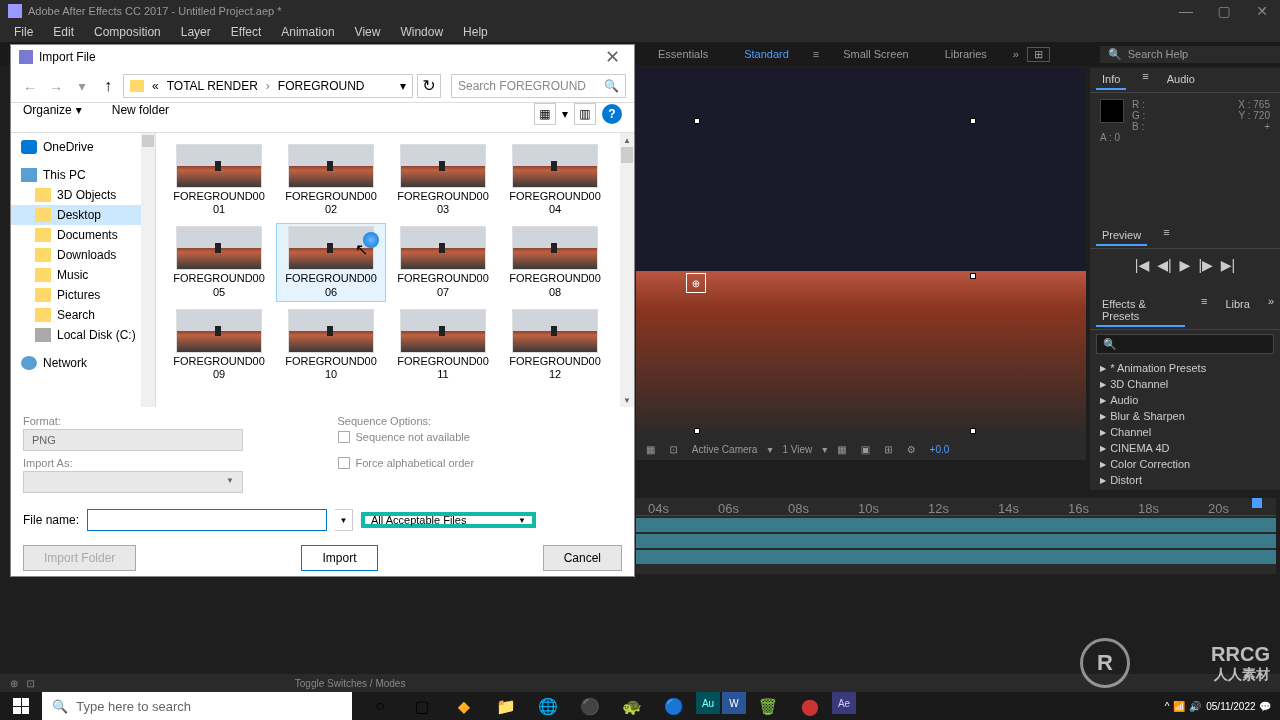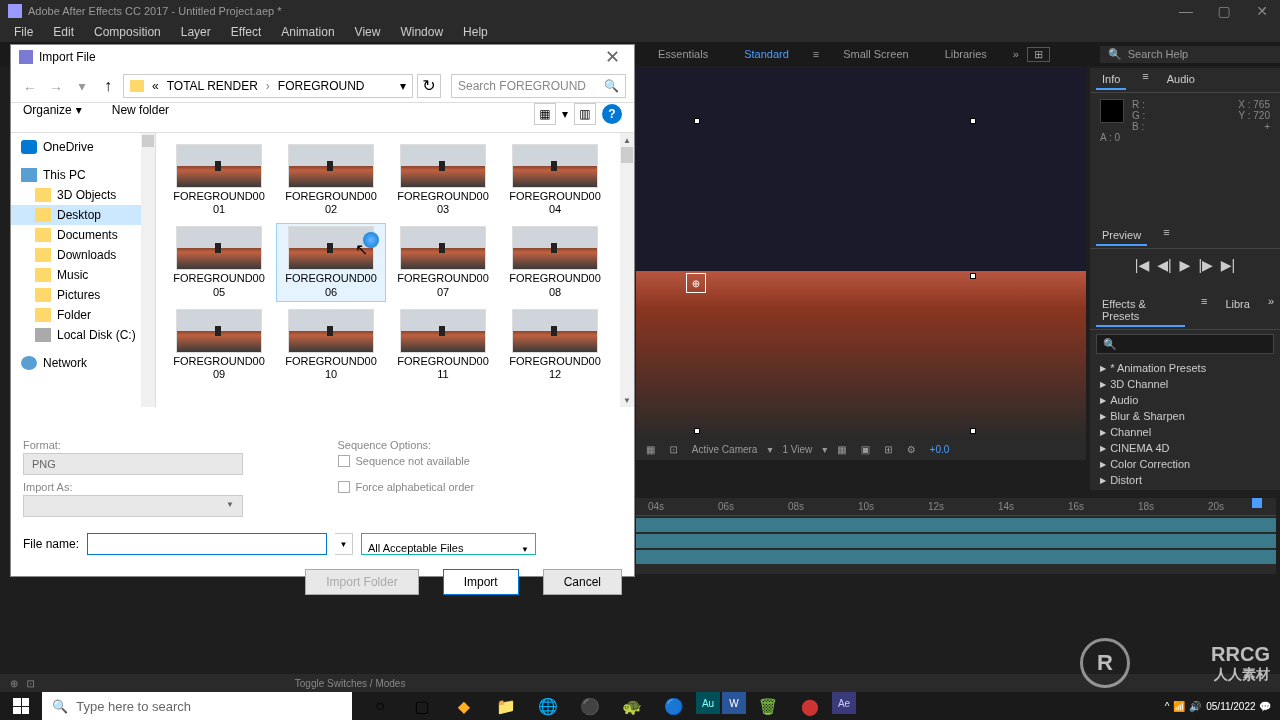--- a/index.html
+++ b/index.html
@@ -68,34 +68,34 @@
     .file-item.hover { background: #e5f3ff; border: 1px solid #99d1ff; padding: 2px; }
     .file-thumb { width: 86px; height: 44px; background: linear-gradient(to bottom, #d0d5db 0%, #d0d5db 50%, #8a4530 50%, #c06040 60%, #3a3a3a 100%); position: relative; border: 1px solid #ddd; }
     .file-thumb::before { content: ''; position: absolute; left: 38px; top: 16px; width: 6px; height: 10px; background: #222; }
     .file-name { font-size: 11px; text-align: center; margin-top: 2px; line-height: 1.2; }
     
     .cursor-busy { position: absolute; left: 355px; top: 240px; z-index: 200; pointer-events: none; }
     .cursor-arrow { font-size: 16px; color: #000; }
     .cursor-circle { position: absolute; left: 8px; top: -8px; width: 16px; height: 16px; border-radius: 50%; background: radial-gradient(circle, #6bb5ff, #0078d4); }
     
     .format-section { padding: 8px 12px; display: flex; gap: 30px; font-size: 11px; color: #666; }
-    .format-col { flex: 1; margin-top: 24px; }
+    .format-col { flex: 1; }
     .format-label { color: #888; margin-bottom: 2px; }
     .format-value { background: #e8e8e8; padding: 4px 8px; border: 1px solid #ccc; width: 220px; height: 22px; }
     .checkbox-row { display: flex; align-items: center; gap: 6px; margin-top: 4px; color: #888; }
     .checkbox { width: 12px; height: 12px; border: 1px solid #aaa; }
     
     .filename-row { display: flex; align-items: center; padding: 8px 12px; gap: 8px; font-size: 12px; }
     .filename-label { }
     .filename-input { flex: 1; border: 1px solid #0078d4; height: 22px; padding: 0 4px; max-width: 240px; }
     .filename-dropdown-btn { width: 18px; height: 22px; border: 1px solid #ccc; border-left: none; display: flex; align-items: center; justify-content: center; font-size: 8px; }
-    .filetype-select { border: 1px solid #14b8a6; height: 22px; padding: 0 6px; width: 175px; display: flex; align-items: flex-end; font-size: 11px; }
+    .filetype-select { border: 4px solid #14b8a6; height: 16px; padding: 0 6px; width: 175px; display: flex; align-items: center; font-size: 11px; }
     .filetype-arrow { margin-left: auto; font-size: 8px; }
     
-    .button-row { display: flex; justify-content: flex-end; padding: 6px 12px 12px; gap: 24px; }
+    .button-row { display: flex; justify-content: space-between; padding: 6px 12px 12px; gap: 24px; }
     .dlg-btn { padding: 5px 20px; font-size: 12px; border: 1px solid #aaa; background: #e8e8e8; cursor: pointer; }
     .dlg-btn.disabled { color: #aaa; }
     .dlg-btn.primary { border: 1px solid #0078d4; background: #fff; }
     
     
     .right-panel { position: absolute; right: 0; top: 68px; width: 190px; background: #2a2a2a; color: #ccc; font-size: 11px; }
     .panel-tabs { display: flex; border-bottom: 1px solid #444; padding: 2px 6px; gap: 12px; }
     .panel-tab { padding: 3px 6px; cursor: pointer; }
     .panel-tab.active { border-bottom: 2px solid #4a9eff; }
     .panel-menu { margin-left: 4px; }
@@ -117,21 +117,21 @@
     .viewport { position: absolute; left: 636px; top: 68px; width: 450px; height: 380px; background: #222; }
     .viewport-content { position: relative; width: 100%; height: 370px; background: linear-gradient(to bottom, #1a1a2a 0%, #1a1a2a 55%, #b85540 55%, #8a3520 65%, #2a2a2a 100%); }
     .camera-marker { position: absolute; left: 50px; top: 205px; width: 20px; height: 20px; border: 1px solid #fff; display: flex; align-items: center; justify-content: center; color: #fff; font-size: 10px; }
     .viewport-handle { position: absolute; width: 6px; height: 6px; background: #fff; border: 1px solid #000; }
     .viewport-bar { height: 22px; background: #2a2a2a; display: flex; align-items: center; padding: 0 6px; gap: 6px; color: #999; font-size: 10px; }
     .vb-item { padding: 0 4px; }
     .vb-value { color: #4a9eff; }
     
     
     .timeline { position: absolute; left: 636px; top: 498px; width: 640px; height: 76px; background: #2a2a2a; }
-    .timeline-ruler { height: 18px; display: flex; color: #888; font-size: 10px; position: relative; border-bottom: 1px solid #444; }
+    .timeline-ruler { height: 18px; display: flex; color: #888; font-size: 13px; position: relative; border-bottom: 1px solid #444; }
     .timeline-tick { position: absolute; top: 3px; }
     .timeline-track { height: 14px; background: linear-gradient(to right, #3a7a8a, #3a7a8a); margin: 2px 0; position: relative; }
     .timeline-playhead { position: absolute; right: 14px; top: 0; width: 10px; height: 10px; background: #4a9eff; }
     
     
     .status-bar { position: absolute; bottom: 28px; left: 0; width: 100%; height: 18px; background: #2a2a2a; color: #888; font-size: 10px; display: flex; align-items: center; padding: 0 10px; }
     .status-center { margin-left: 260px; }
     
     
     .taskbar { position: absolute; bottom: 0; left: 0; width: 100%; height: 28px; background: #1a1a1a; display: flex; align-items: center; }
@@ -385,21 +385,21 @@
       <div class="sidebar-item">
           <span class="sidebar-icon icon-folder"></span>
           <span>Music</span>
         </div>
       <div class="sidebar-item">
           <span class="sidebar-icon icon-folder"></span>
           <span>Pictures</span>
         </div>
       <div class="sidebar-item">
           <span class="sidebar-icon icon-folder"></span>
-          <span>Folder</span>
+          <span>Search</span>
         </div>
       <div class="sidebar-item">
           <span class="sidebar-icon icon-drive"></span>
           <span>Local Disk (C:)</span>
         </div>
       <div style="height:8px;"></div>
       <div class="sidebar-item root">
           <span class="sidebar-icon icon-network"></span>
           <span>Network</span>
         </div>

